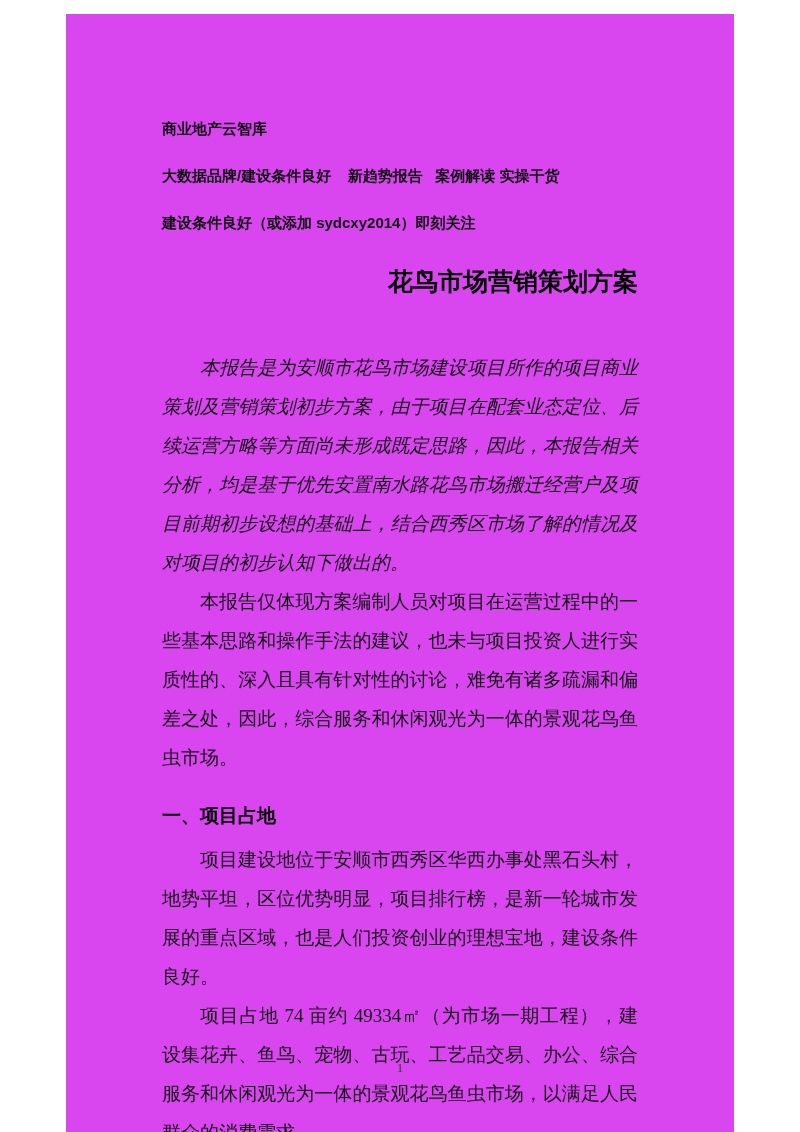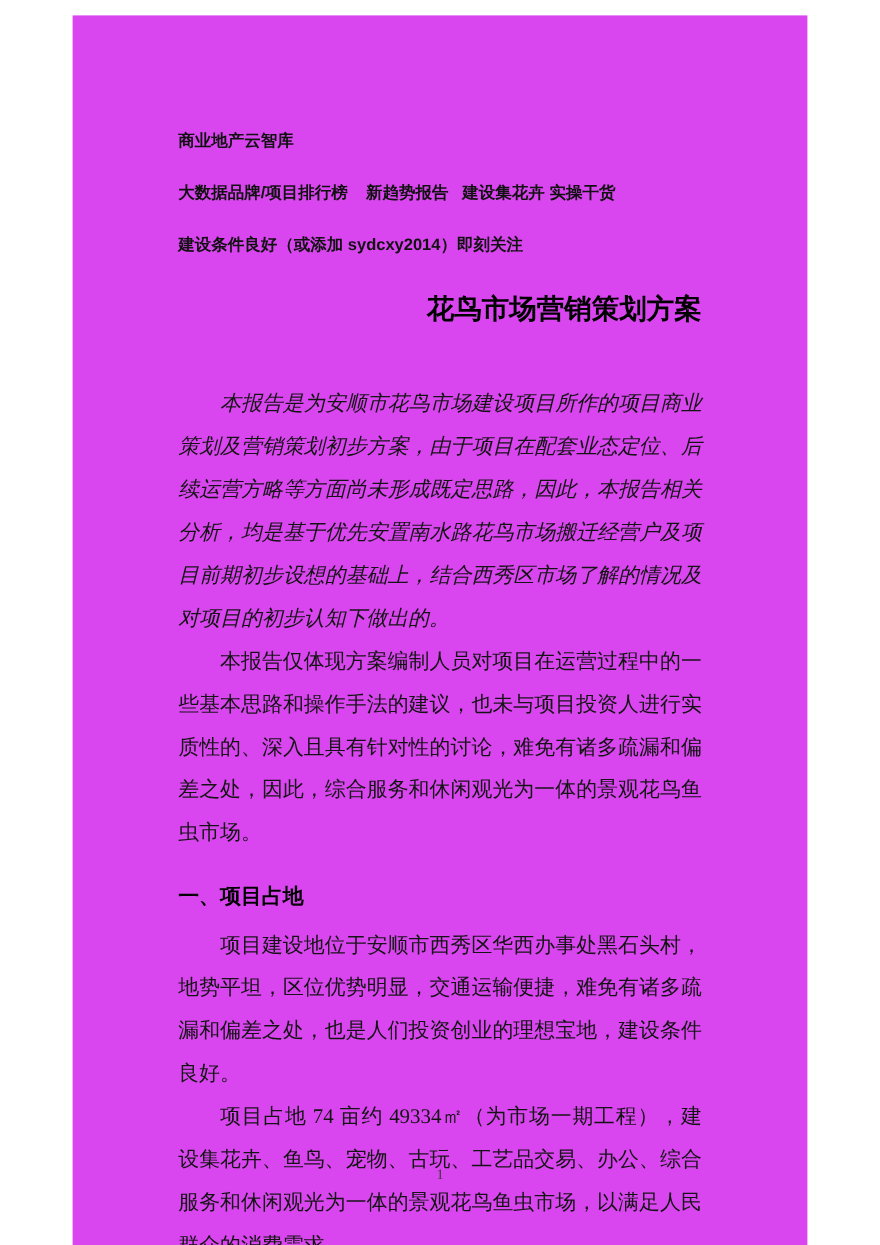--- a/index.html
+++ b/index.html
@@ -83,33 +83,33 @@
   }
 </style>
 </head>
 <body>
 
 <div class="page">
   <div class="content">
 
     <p class="hdr-line first">商业地产云智库</p>
 
-    <p class="hdr-line">大数据品牌/项目排行榜    新趋势报告   建设集花卉 实操干货</p>
+    <p class="hdr-line">大数据品牌/建设条件良好    新趋势报告   案例解读 实操干货</p>
 
     <p class="hdr-line">建设条件良好（或添加 sydcxy2014）即刻关注</p>
 
     <h1 class="doc-title">花鸟市场营销策划方案</h1>
 
     <p class="body-para first-after-title">本报告是为安顺市花鸟市场建设项目所作的项目商业策划及营销策划初步方案，由于项目在配套业态定位、后续运营方略等方面尚未形成既定思路，因此，本报告相关分析，均是基于优先安置南水路花鸟市场搬迁经营户及项目前期初步设想的基础上，结合西秀区市场了解的情况及对项目的初步认知下做出的。</p>
 
     <p class="body-para">本报告仅体现方案编制人员对项目在运营过程中的一些基本思路和操作手法的建议，也未与项目投资人进行实质性的、深入且具有针对性的讨论，难免有诸多疏漏和偏差之处，因此，综合服务和休闲观光为一体的景观花鸟鱼虫市场。</p>
 
     <h2 class="sec-heading">一、项目占地</h2>
 
-    <p class="body-para after-heading">项目建设地位于安顺市西秀区华西办事处黑石头村，地势平坦，区位优势明显，交通运输便捷，难免有诸多疏漏和偏差之处，也是人们投资创业的理想宝地，建设条件良好。</p>
+    <p class="body-para after-heading">项目建设地位于安顺市西秀区华西办事处黑石头村，地势平坦，区位优势明显，项目排行榜，是新一轮城市发展的重点区域，也是人们投资创业的理想宝地，建设条件良好。</p>
 
     <p class="body-para">项目占地 74 亩约 49334㎡（为市场一期工程），建设集花卉、鱼鸟、宠物、古玩、工艺品交易、办公、综合服务和休闲观光为一体的景观花鸟鱼虫市场，以满足人民群众的消费需求。</p>
 
 
   </div>
 
   <div class="page-number">1</div>
 </div>
 
 </body></html>

